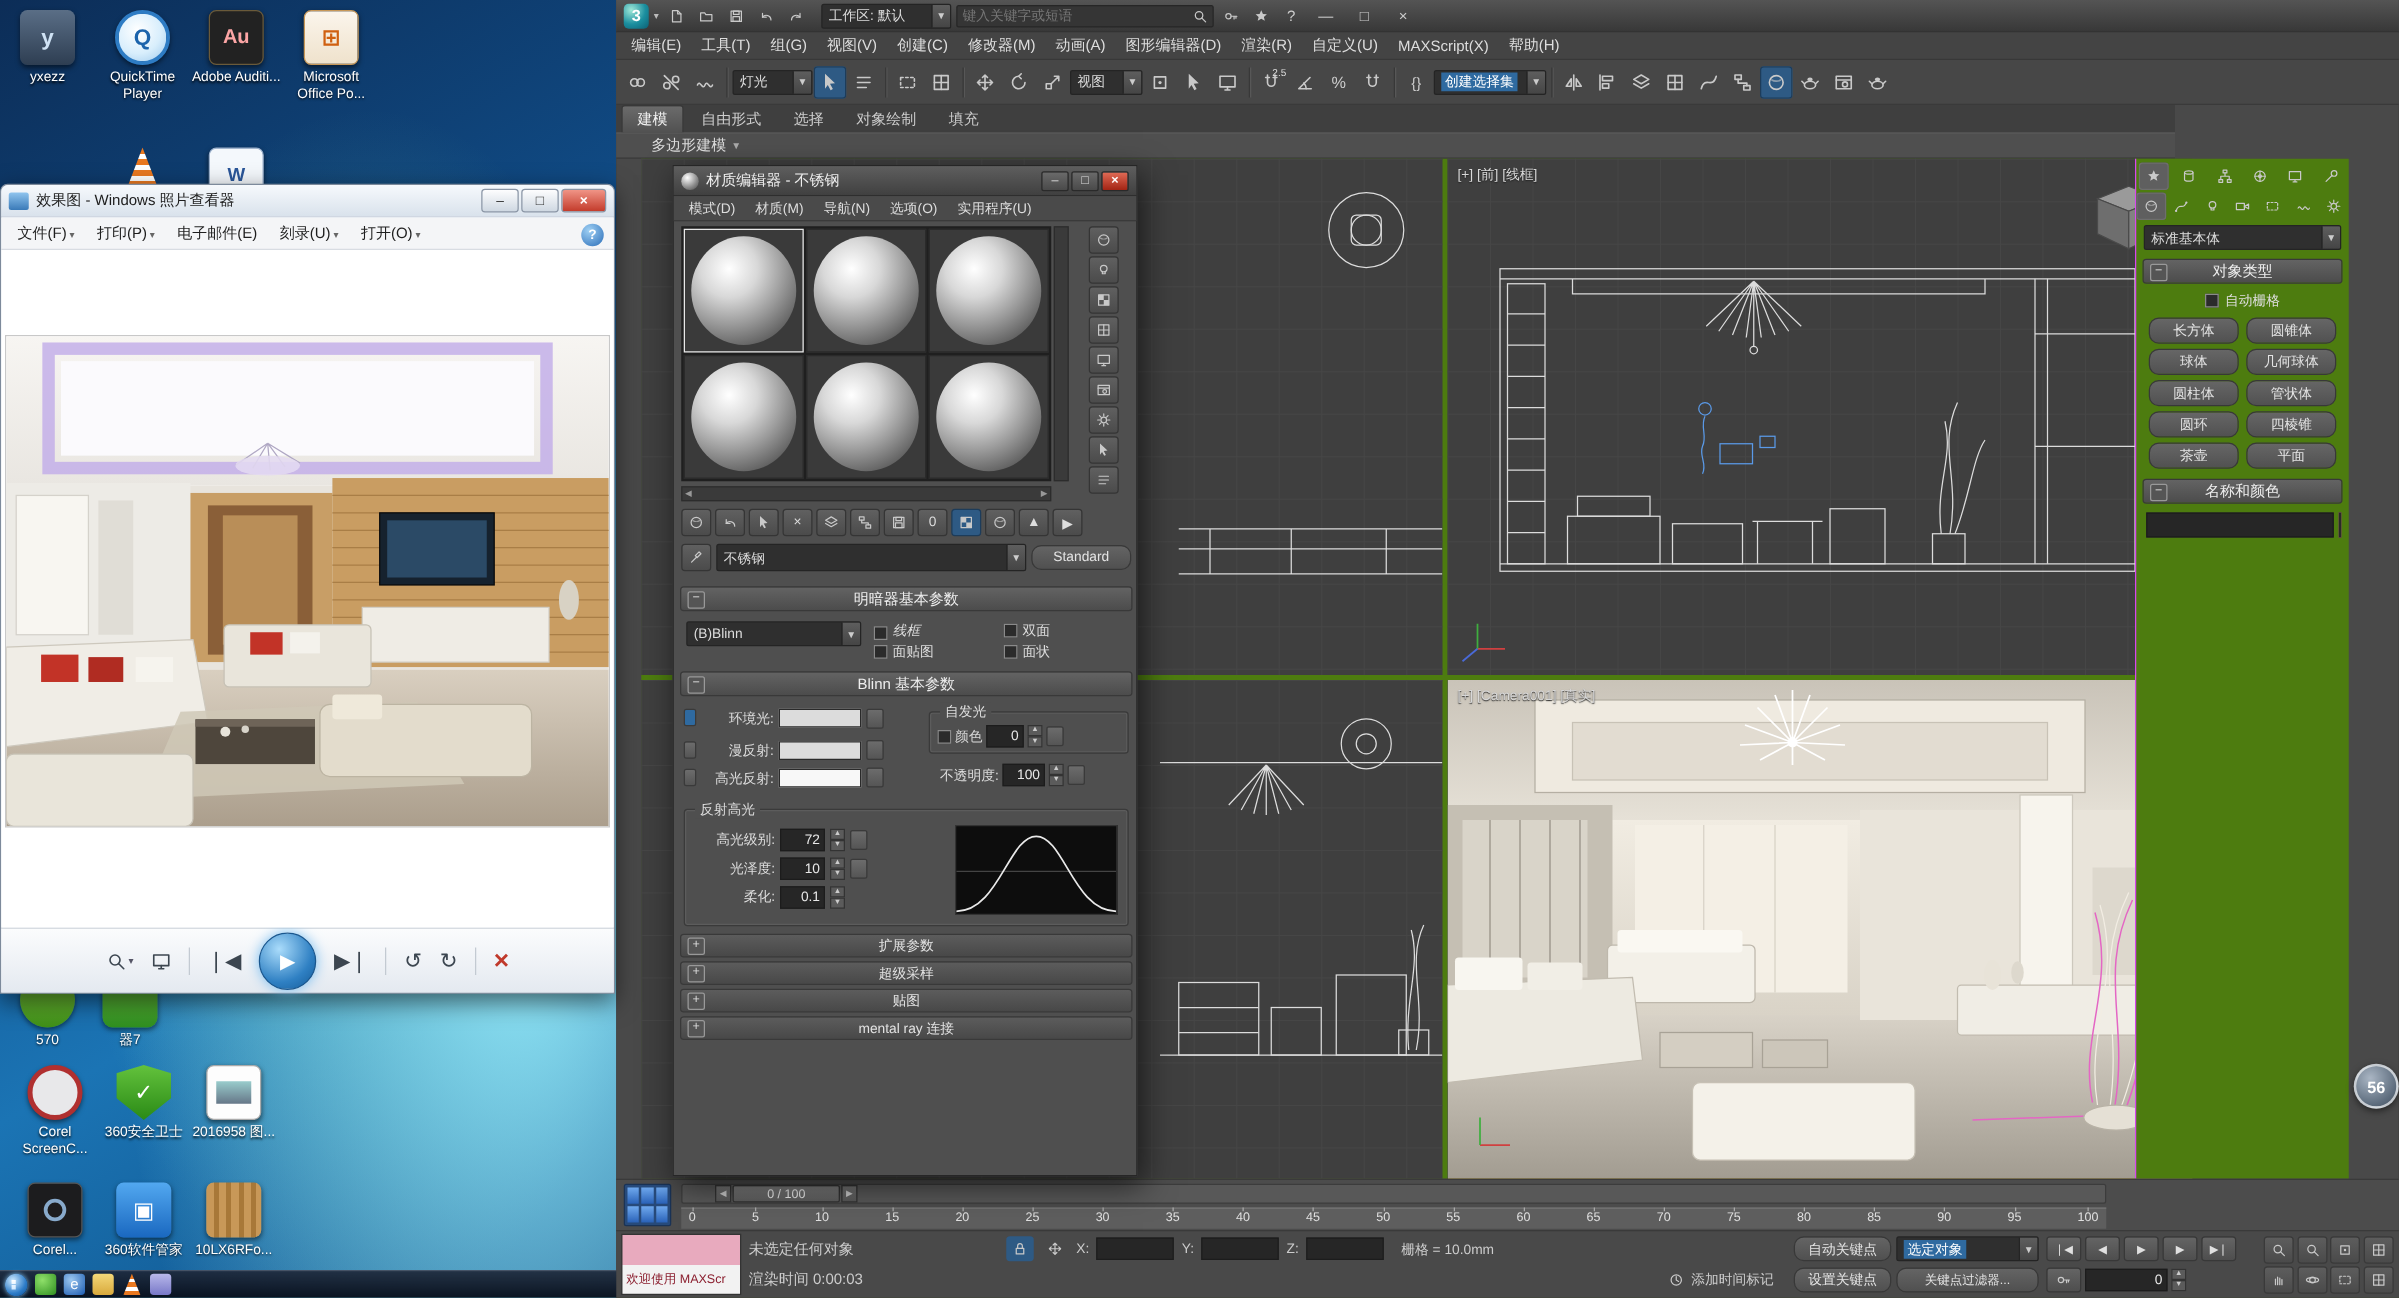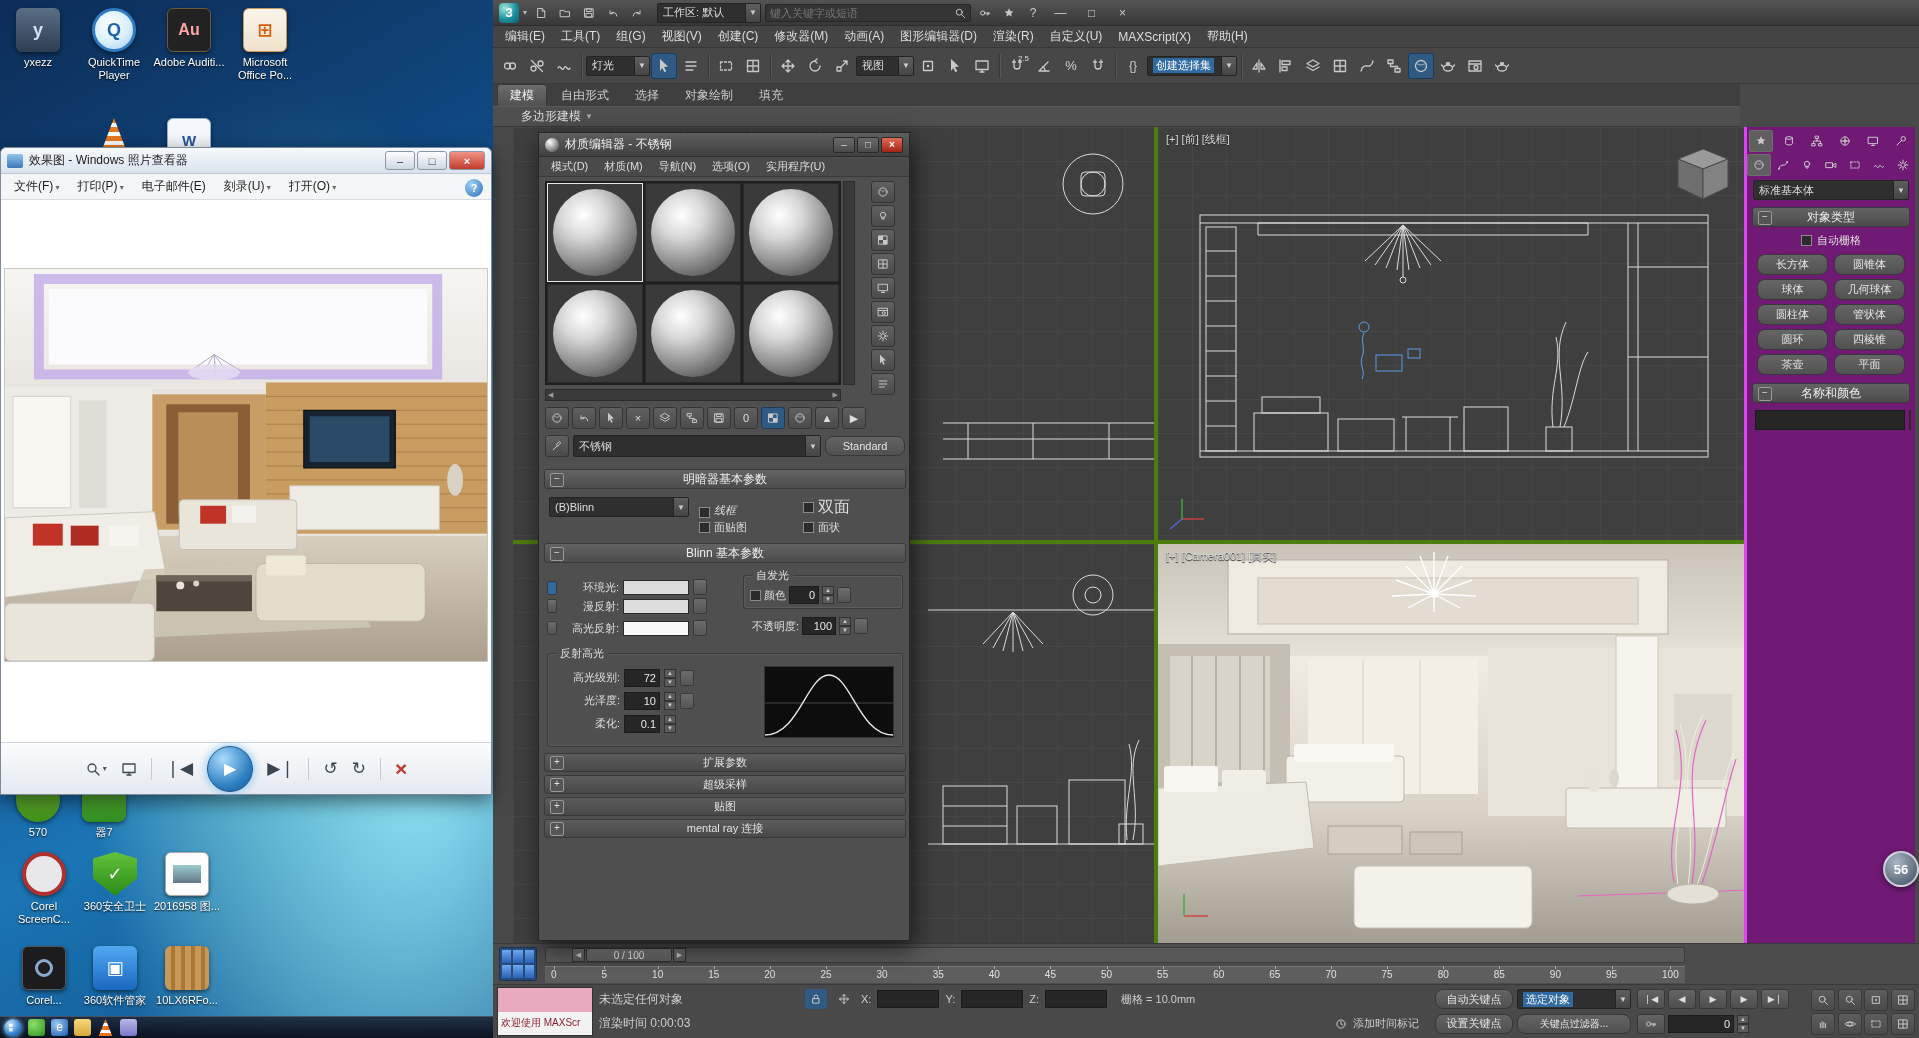--- a/index.html
+++ b/index.html
@@ -62,21 +62,21 @@
 .rtab{padding:2px 12px;font-size:12px;color:#ccc}
 .rtab:first-child{background:linear-gradient(#6b6b6b,#515151);border:1px solid #383838;border-bottom:none;border-radius:3px 3px 0 0;color:#f0f0f0}
 .rb2{height:21px;background:#4f4f4f;border-top:1px solid #5a5a5a;border-bottom:1px solid #393939;display:flex;align-items:center;padding:0 28px;color:#ddd;gap:4px}
 
 .mx-canvas{position:absolute;left:20px;top:127px;width:1241px;height:816px;background:#4d7c0f}
 .vp{position:absolute;background-color:#3f3f3f;background-image:linear-gradient(#464646 1px,transparent 1px),linear-gradient(90deg,#464646 1px,transparent 1px);background-size:34px 34px;overflow:hidden}
 .vp svg{position:absolute;left:0;top:0}
 .vplabel{position:absolute;left:8px;top:5px;font-size:11px;color:#d8d8d8;z-index:3;text-shadow:0 1px 1px #222}
 .vp-cam{box-shadow:inset 0 0 0 2px #cfa93a;background-image:none}
 
-.mx-cmd{position:absolute;left:1251px;top:127px;width:171px;height:816px;background:#701a75;border-left:3px solid #d946ef;padding-top:2px}
+.mx-cmd{position:absolute;left:1215px;top:127px;width:171px;height:816px;background:#4d7c0f;border-left:1px solid #d946ef;padding-top:2px}
 .cp-row{display:flex;align-items:center;justify-content:space-around;height:24px}
 .cp-tab{width:24px;height:22px;display:flex;align-items:center;justify-content:center;border-radius:3px}
 .cp-tab.on{background:#5f5f5f;box-shadow:inset 0 0 0 1px #6e6e6e}
 .ro{background:linear-gradient(#636363,#4c4c4c);border:1px solid #393939;border-radius:3px;height:20px;display:flex;align-items:center;justify-content:center;position:relative;font-size:12px;color:#eee;margin:4px 5px}
 .ro::before{content:"−";position:absolute;left:5px;top:3px;width:12px;height:12px;border:1px solid #999;border-radius:2px;font-size:10px;line-height:10px;text-align:center;color:#ddd;background:#555}
 .roc{background:linear-gradient(#5c5c5c,#484848);border:1px solid #393939;border-radius:3px;height:19px;display:flex;align-items:center;justify-content:center;position:relative;font-size:11px;color:#e2e2e2;margin:3px 5px}
 .roc::before{content:"+";position:absolute;left:5px;top:2px;width:12px;height:12px;border:1px solid #999;border-radius:2px;font-size:10px;line-height:10px;text-align:center;color:#ddd;background:#555}
 .cbrow{display:flex;align-items:center;gap:5px;padding:2px 12px;font-size:11px;color:#ddd}
 .cbx{width:11px;height:11px;background:#2b2b2b;border:1px solid #8a8a8a;display:inline-block}
 .cpgrid{display:grid;grid-template-columns:1fr 1fr;gap:4px 6px;padding:4px 10px}
@@ -1122,31 +1122,31 @@
         <div class="ro">
             <span>明暗器基本参数</span>
           </div>
         <div style="display:flex;padding:4px 10px;gap:10px;align-items:flex-start">
           <div class="dd" style="width:140px">
               <span>(B)Blinn</span>
               <span class="da">▼</span>
             </div>
           <div style="display:grid;grid-template-columns:1fr 1fr;gap:2px 6px;flex:1">
               <span class="cbitem" style="font-size: 11px; color: rgb(221, 221, 221); display: flex; align-items: flex-end; font-style: italic;"><span class="cbx" style="margin-right: 4px;"></span>线框</span>
-              <span class="cbitem" style="font-size: 16px; color: rgb(221, 221, 221); display: flex; align-items: center;"><span class="cbx" style="margin-right: 4px;"></span>双面</span>
+              <span class="cbitem" style="font-size: 11px; color: rgb(221, 221, 221); display: flex; align-items: center;"><span class="cbx" style="margin-right: 4px;"></span>双面</span>
               <span class="cbitem" style="font-size: 11px; color: rgb(221, 221, 221); display: flex; align-items: center;"><span class="cbx" style="margin-right: 4px;"></span>面贴图</span>
               <span class="cbitem" style="font-size: 11px; color: rgb(221, 221, 221); display: flex; align-items: center;"><span class="cbx" style="margin-right: 4px;"></span>面状</span>
             </div>
         </div>
         <div class="ro">
             <span>Blinn 基本参数</span>
           </div>
         <div style="display:flex;padding:6px 8px 4px;gap:8px">
           <div style="width:188px">
-            <div style="display:flex;align-items:flex-end;gap:4px;height:22px">
+            <div style="display:flex;align-items:flex-start;gap:4px;height:22px">
               <span class="mbtn" style="width:10px;height:14px;background:#2f6aa0"></span>
               <span class="lblr" style="width:58px">环境光:</span>
               <span class="swatch" style="width: 66px; background: rgb(220, 220, 220);"></span>
               <span class="mbtn"></span>
             </div>
             <div style="display:flex;align-items:center;gap:4px;height:22px">
               <span class="mbtn" style="width:10px;height:14px"></span>
               <span class="lblr" style="width:58px">漫反射:</span>
               <span class="swatch" style="width: 66px; background: rgb(220, 220, 220);"></span>
               <span class="mbtn"></span>

